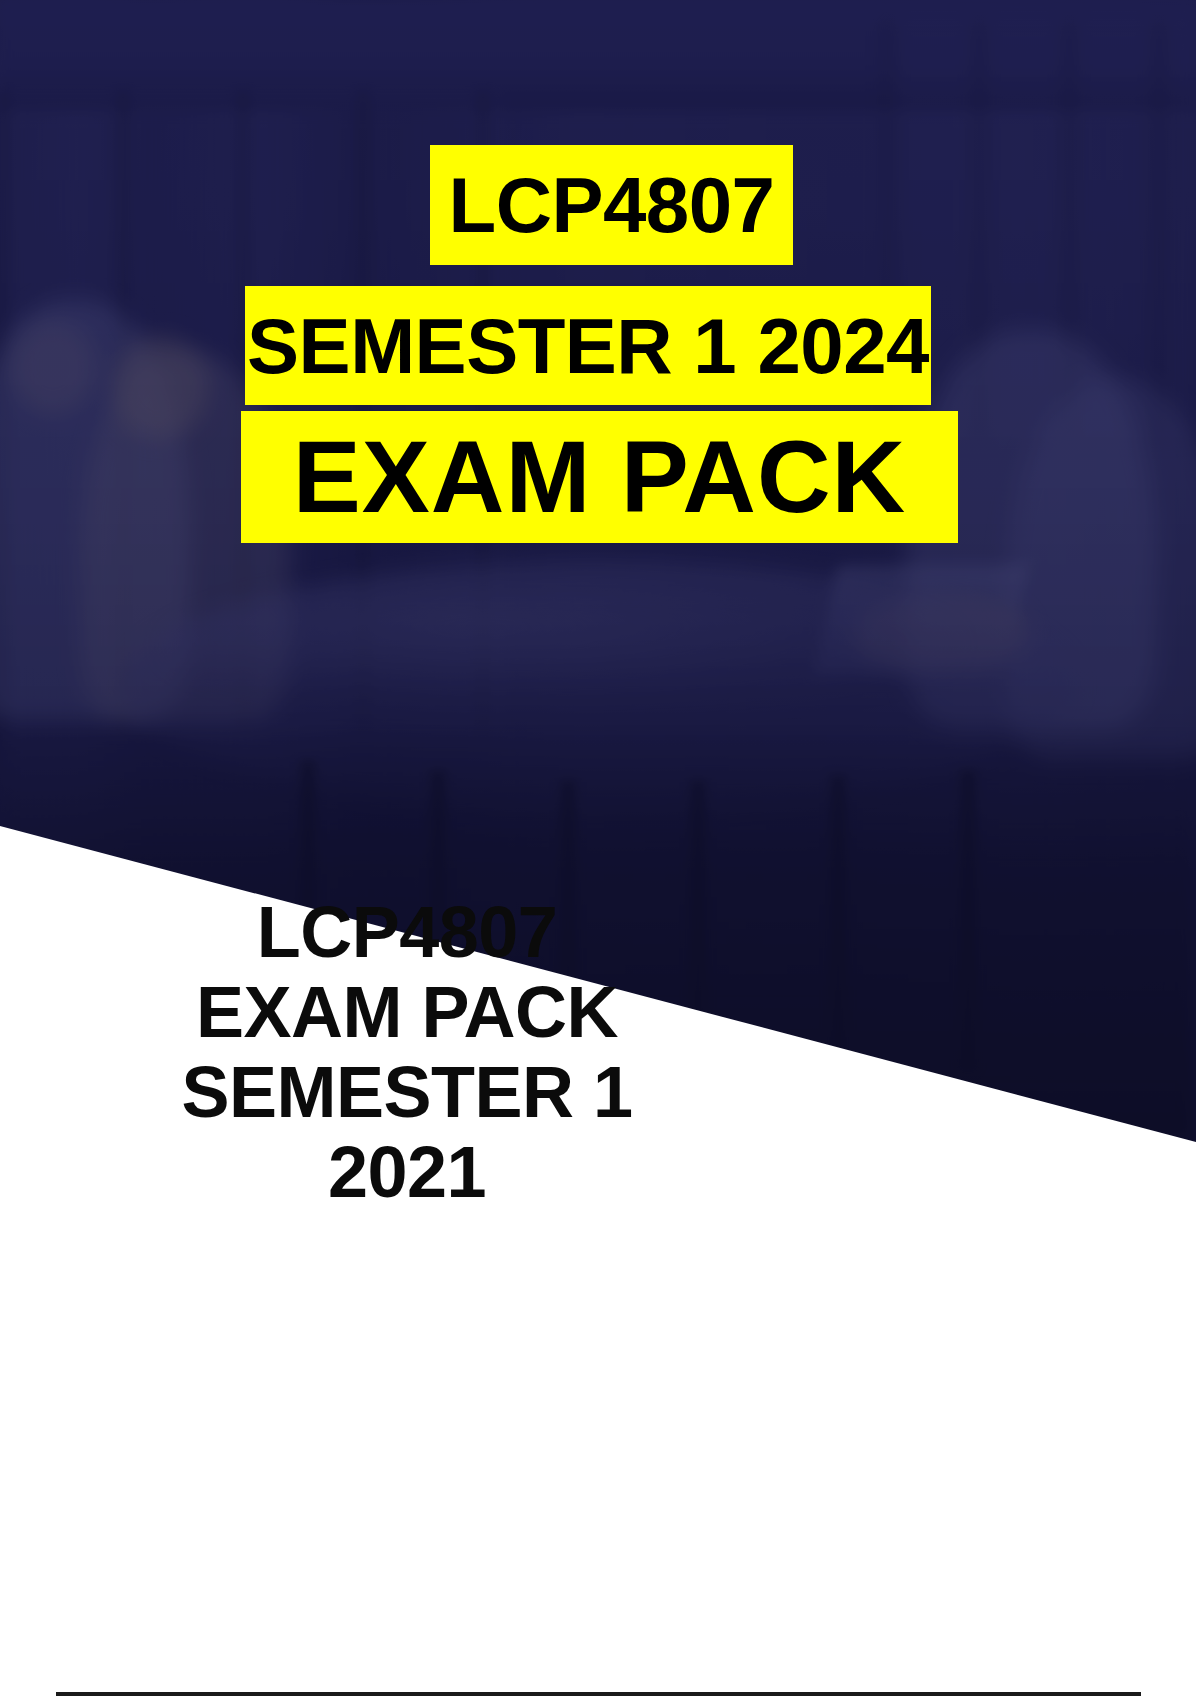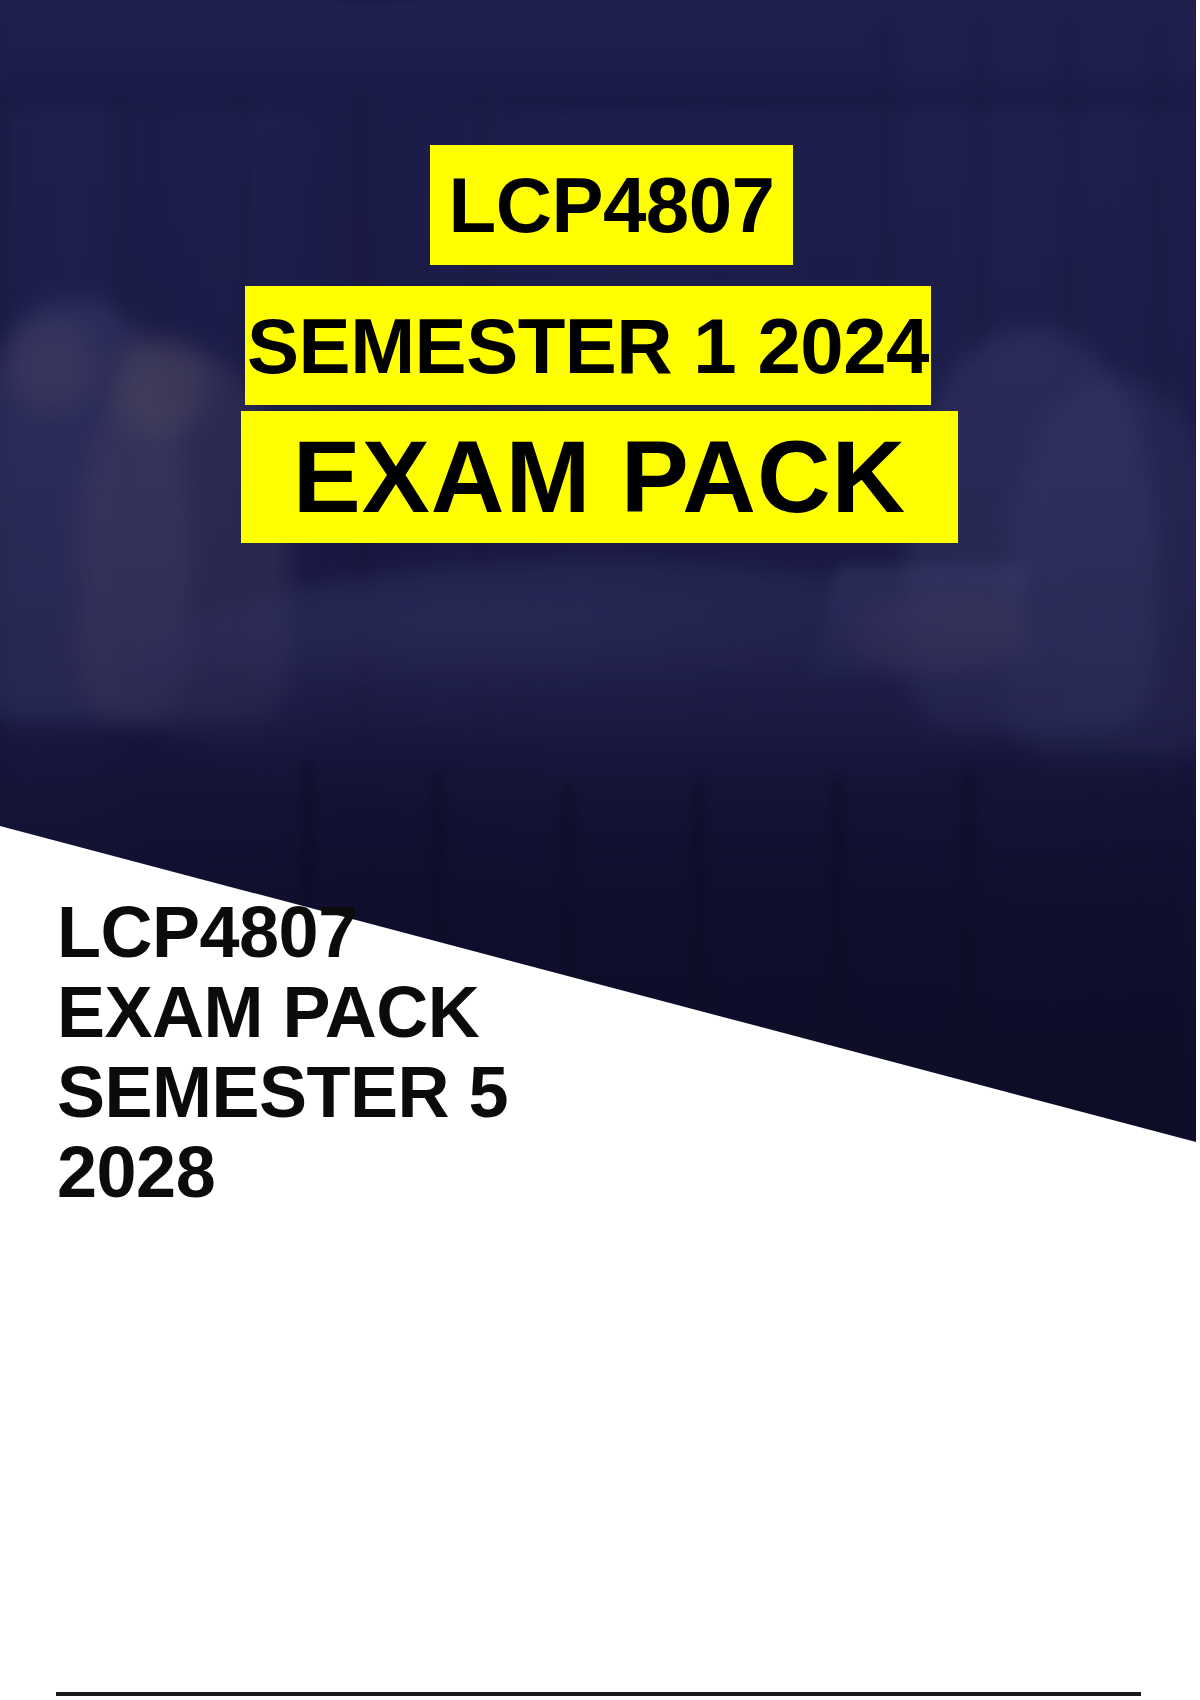--- a/index.html
+++ b/index.html
@@ -7,20 +7,21 @@
     padding: 0;
     background: #ffffff;
   }
   #page {
     position: relative;
     width: 1200px;
     height: 1700px;
     background: #ffffff;
     overflow: hidden;
     font-family: "Liberation Sans", sans-serif;
+    text-align: center;
   }
 
   
   #hero {
     position: absolute;
     left: 0;
     top: 0;
     width: 1196px;
     height: 1142px;
     overflow: hidden;
@@ -233,19 +234,19 @@
 
   <div class="hl" id="hl-code">LCP4807</div>
 
   <div class="hl" id="hl-sem">SEMESTER 1 2024</div>
 
   <div class="hl" id="hl-pack">EXAM PACK</div>
 
   <div id="doc-title">
     <span class="line">LCP4807</span>
     <span class="line">EXAM PACK</span>
-    <span class="line">SEMESTER 5</span>
-    <span class="line">2028</span>
+    <span class="line">SEMESTER 1</span>
+    <span class="line">2021</span>
   </div>
 
   <div id="bottom-rule"></div>
 
 </div>
 
 </body></html>

